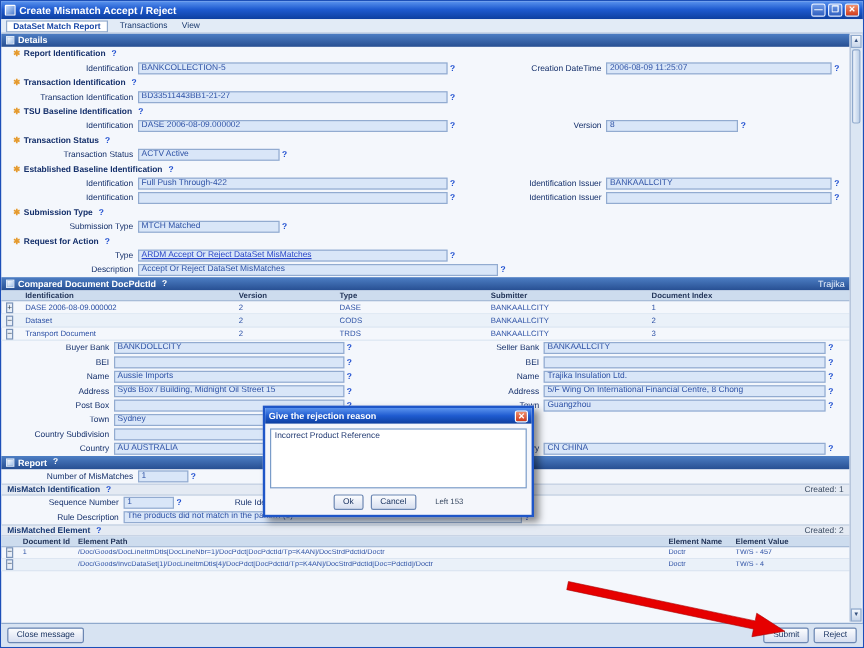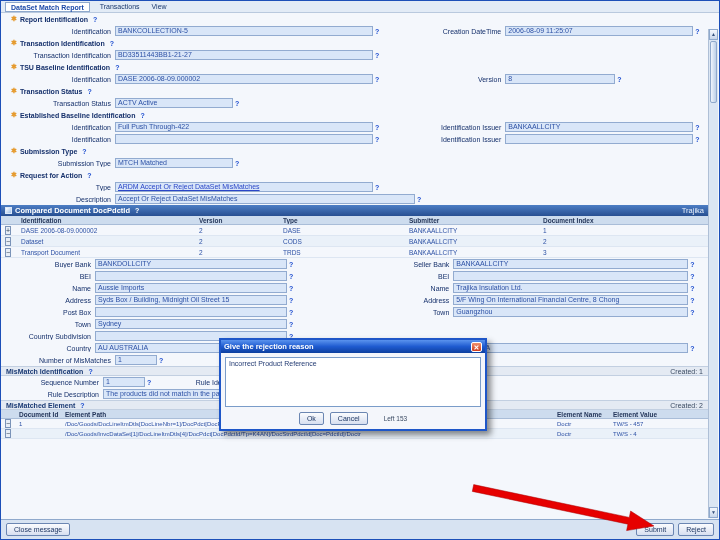--- a/index.html
+++ b/index.html
@@ -50,44 +50,57 @@
   
   .bottombar{flex:0 0 20px;background:#d7e3f2;border-top:1px solid #8fa9cc;display:flex;align-items:center;gap:4px;padding:0 5px}
   .btn{font-family:inherit;font-size:7px;height:13px;padding:0 7px;color:#16305e;background:linear-gradient(180deg,#fbfcfe,#d7dff0);border:1px solid #6b86b2;border-radius:2px;cursor:default}
   .spacer{flex:1}
   
   .scrollbar{position:absolute;top:28px;bottom:21px;right:1px;width:10px;background:#dbe6f3;border-left:1px solid #aebfd6;display:flex;flex-direction:column}
   .sb-btn{flex:0 0 10px;background:linear-gradient(180deg,#f4f8fd,#c8d6ea);border:1px solid #8fa9cc;font-size:5px;text-align:center;line-height:9px;color:#35517e}
   .sb-thumb{flex:0 0 62px;margin:1px;background:linear-gradient(90deg,#f0f5fc,#bcd0e8);border:1px solid #8fa9cc;border-radius:2px}
   .sb-track{flex:1}
   
-  .modal{position:absolute;left:218px;top:337px;width:268px;height:93px;border:2px solid #1e56c8;background:#f4f6fb;box-shadow:4px 4px 6px rgba(0,0,0,.45);z-index:40;display:flex;flex-direction:column}
+  .modal{position:absolute;left:218px;top:337px;width:226px;height:93px;border:2px solid #1e56c8;background:#f4f6fb;box-shadow:4px 4px 6px rgba(0,0,0,.45);z-index:40;display:flex;flex-direction:column}
   .mtitle{flex:0 0 13px;background:linear-gradient(180deg,#5a93ee,#1f5bd0 50%,#0d3f9f);color:#fff;font-size:7.5px;font-weight:bold;display:flex;align-items:center;padding:0 3px}
   .mclose{margin-left:auto;width:11px;height:10px;background:linear-gradient(180deg,#f0926f,#cf3a1c);border:1px solid #fff;border-radius:2px;color:#fff;font-size:7px;line-height:9px;text-align:center}
   .mbody{flex:1;padding:4px;display:flex;flex-direction:column;gap:4px}
   .mtext{flex:1;background:#fff;border:1px solid #7a9cc9;font-size:7px;color:#223a72;padding:2px 3px;text-align:left}
   .mbtns{flex:0 0 14px;display:flex;align-items:center;justify-content:center;gap:6px}
   .mleft{font-size:6.5px;color:#3a4a62;margin-left:10px}
   
   .arrow{position:absolute;left:468px;top:483px;width:190px;height:50px;z-index:60;pointer-events:none}
 </style>
 </head>
 <body>
 
 <div class="window">
 
+  <div class="titlebar">
+    <span class="app-ico"></span>
+    <span>Create Mismatch Accept / Reject</span>
+    <span class="winbtns">
+      <span class="wbtn">—</span>
+      <span class="wbtn">❐</span>
+      <span class="wbtn close">✕</span>
+    </span>
+  </div>
 
   <div class="menustrip">
     <span class="mtab">DataSet Match Report</span>
     <span class="mitem">Transactions</span>
     <span class="mitem">View</span>
   </div>
 
   <div class="content">
 
+    <div class="bar">
+      <span class="bar-ico"></span>
+      <span>Details</span>
+    </div>
 
     <div class="frow sec">
       <span class="star">✱</span>
       <span>Report Identification</span>
       <span class="q">?</span>
     </div>
     <div class="frow">
       <span class="lbl dl">Identification</span>
       <span class="fld df">BANKCOLLECTION-5</span>
       <span class="q">?</span>
@@ -272,20 +285,25 @@
     </div>
     <div class="frow">
       <span class="lbl bl">Country</span>
       <span class="fld bf">AU AUSTRALIA</span>
       <span class="q">?</span>
       <span class="lbl sl">Country</span>
       <span class="fld sf">CN CHINA</span>
       <span class="q">?</span>
     </div>
 
+    <div class="bar">
+      <span class="bar-ico"></span>
+      <span>Report</span>
+      <span class="q qw">?</span>
+    </div>
     <div class="frow">
       <span class="lbl nl">Number of MisMatches</span>
       <span class="fld nf">1</span>
       <span class="q">?</span>
     </div>
 
     <div class="subbar">
       <span>MisMatch Identification</span>
       <span class="q">?</span>
       <span class="created">Created: 1</span>

